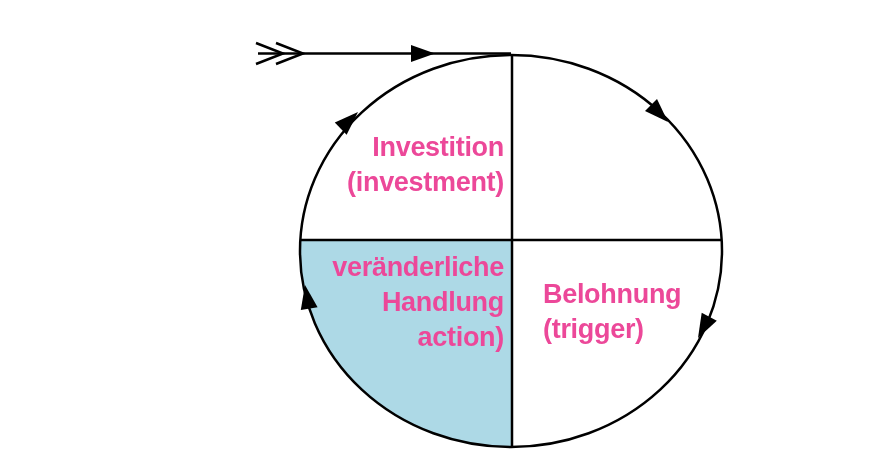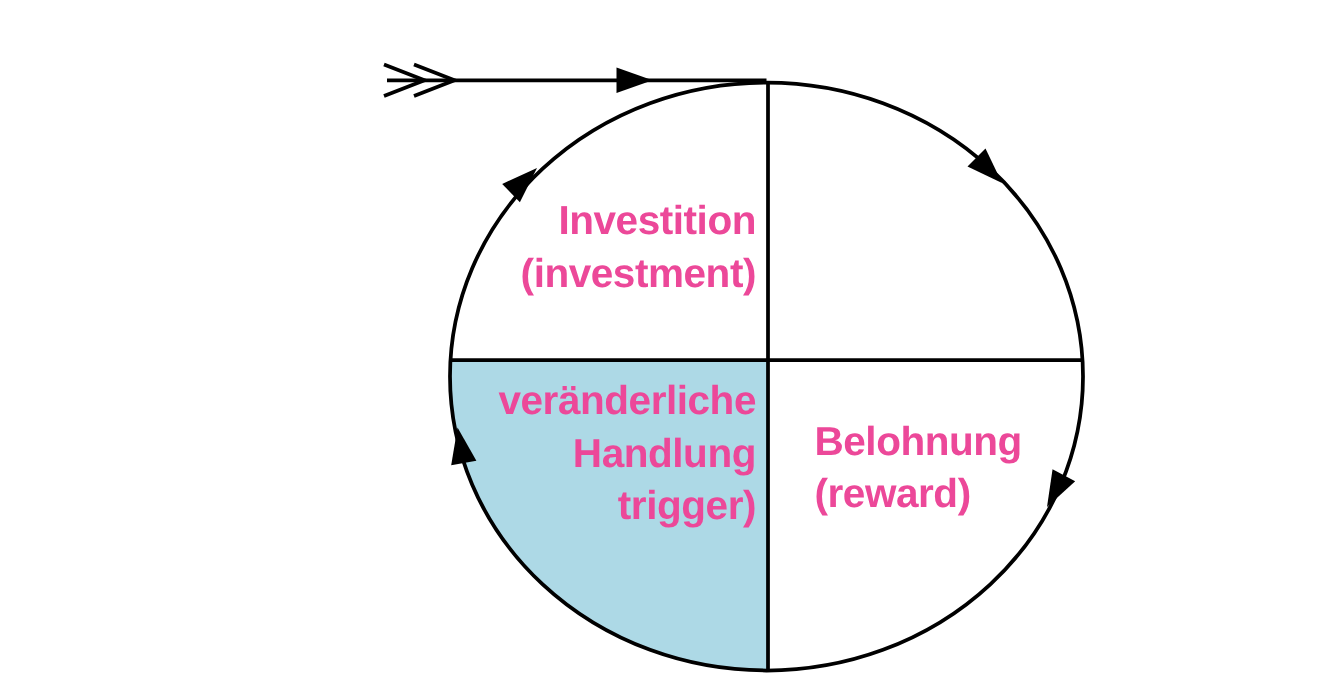--- a/index.html
+++ b/index.html
@@ -55,21 +55,21 @@
 
   <div class="q ra" id="q-tl">
     <div>Investition</div>
     <div class="it">(investment)</div>
   </div>
 
 
   <div class="q ra" id="q-bl">
     <div>veränderliche</div>
     <div>Handlung</div>
-    <div class="it">trigger)</div>
+    <div class="it">action)</div>
   </div>
 
   <div class="q" id="q-br">
     <div class="it">Belohnung</div>
-    <div class="it">(reward)</div>
+    <div class="it">(trigger)</div>
   </div>
 
 </div>
 
 </body></html>

